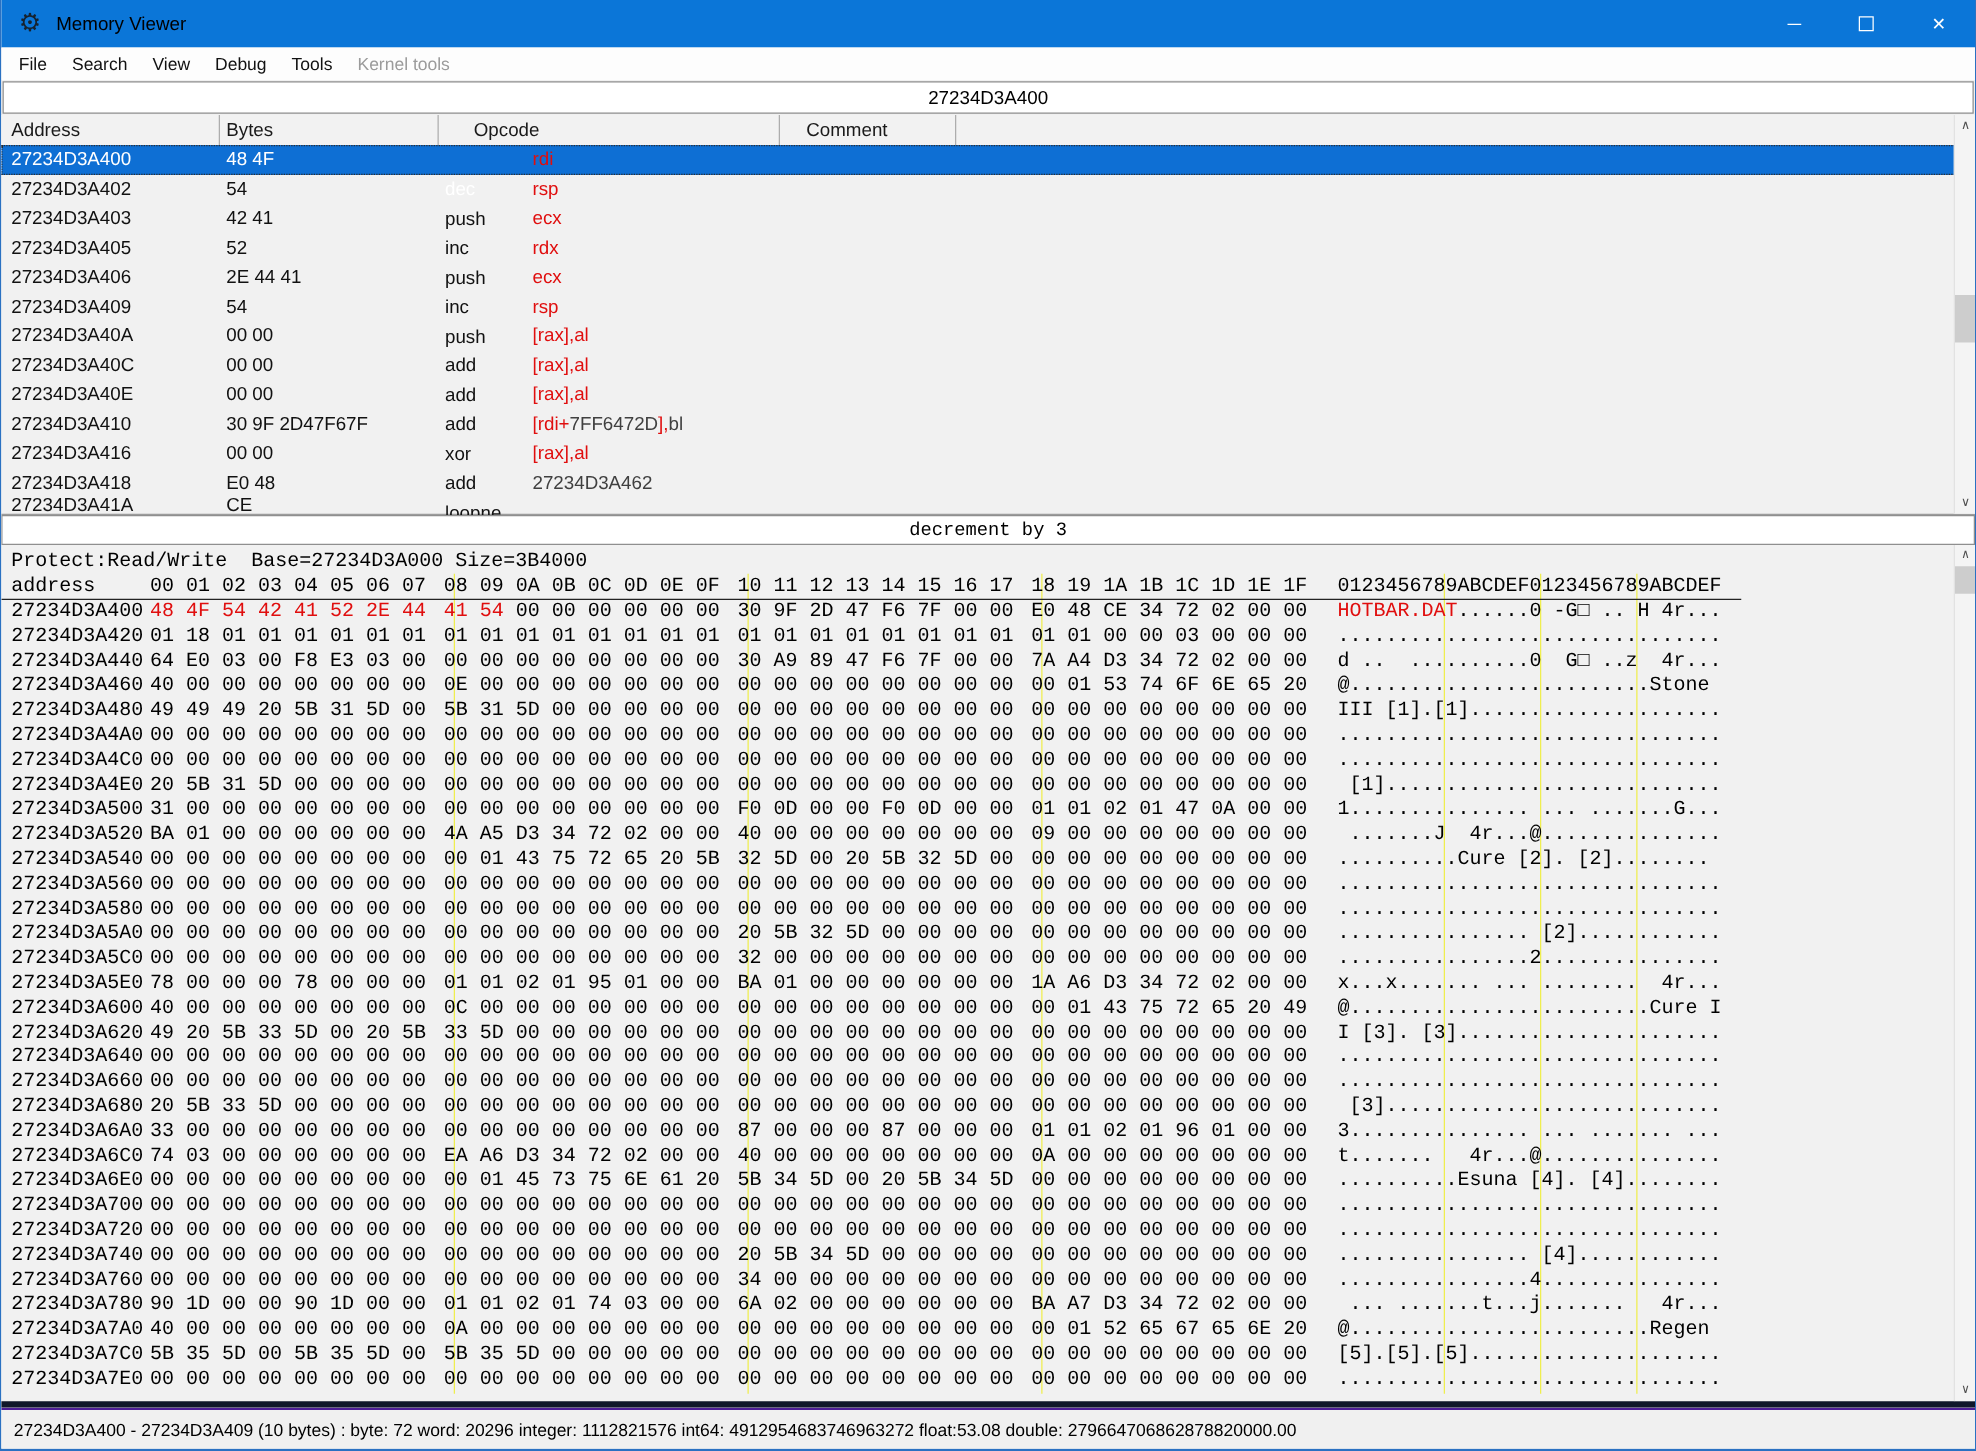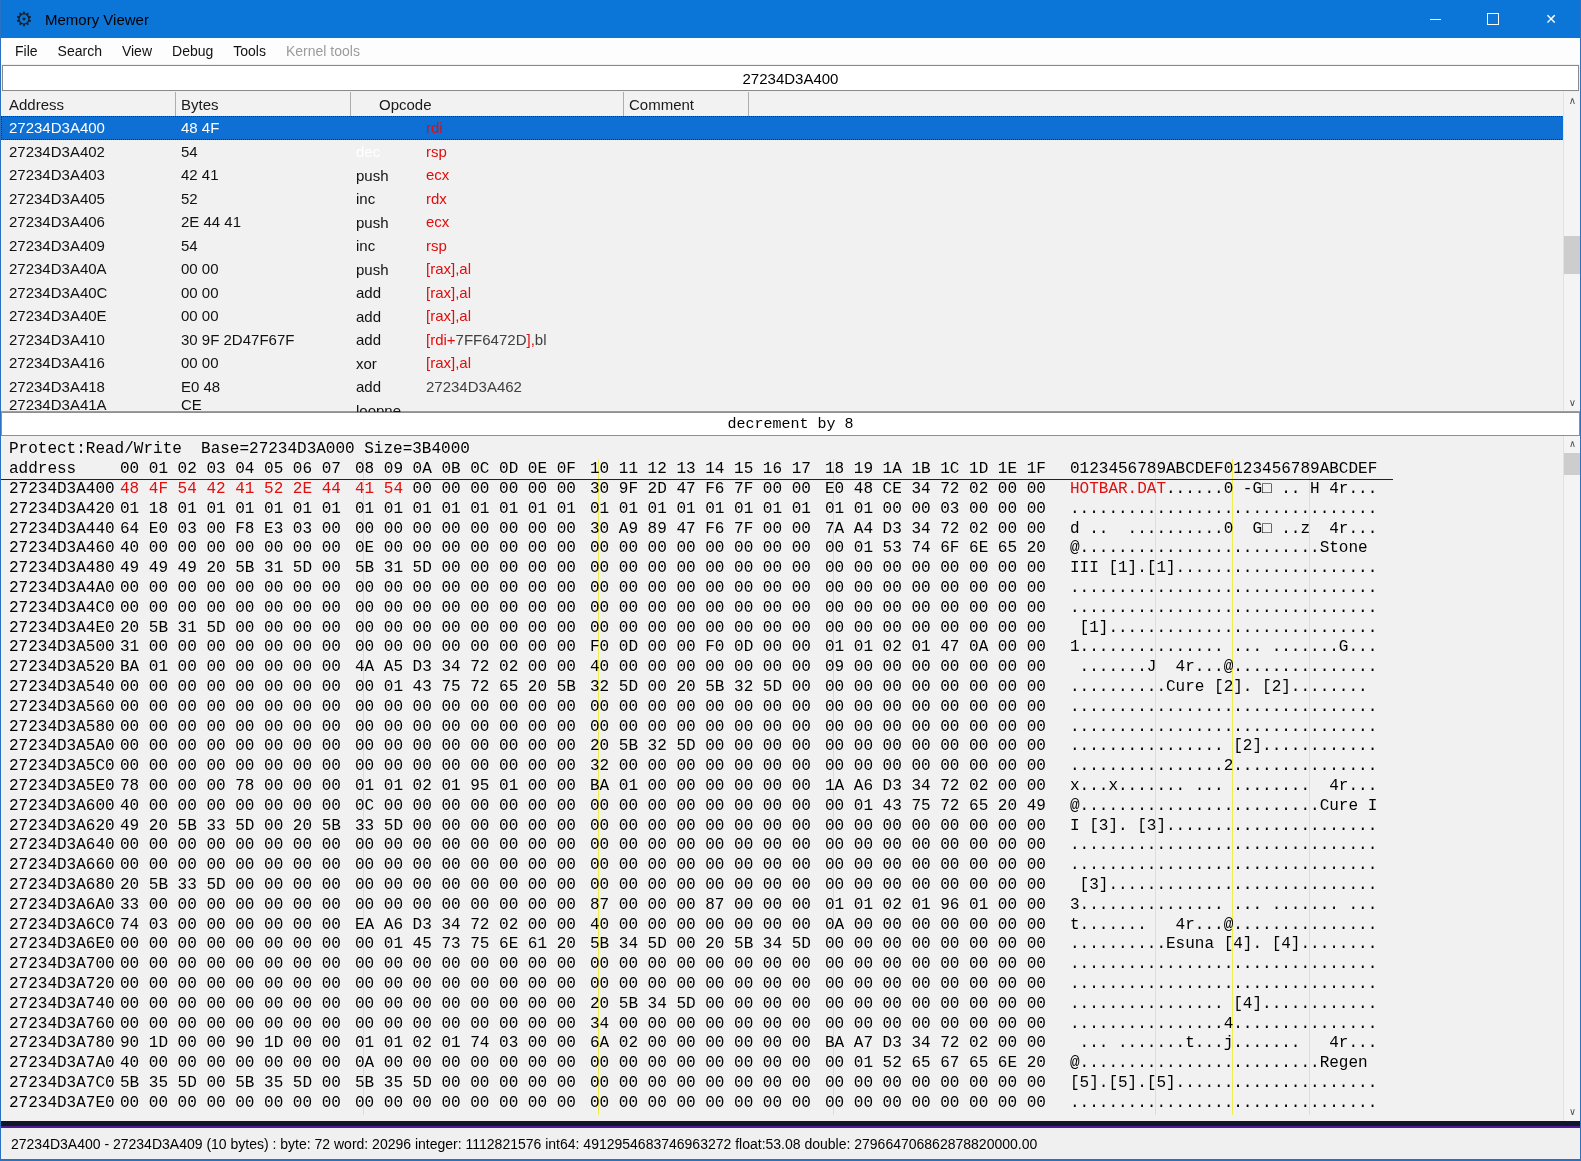--- a/index.html
+++ b/index.html
@@ -27,21 +27,21 @@
   .addrbar-wrap{height:28px;padding:1px 1px;background:#f0f0f0;flex:0 0 auto;box-sizing:border-box;}
   .addrbar{height:26px;background:#ffffff;border:1px solid #8a8a8a;box-sizing:border-box;
     display:flex;align-items:center;justify-content:center;font-size:15px;color:#000;}
   
   .dasm-panel{position:relative;height:320px;flex:0 0 auto;background:#f1f1f1;border-bottom:1px solid #9c9c9c;box-sizing:border-box;}
   .dasm-header{height:24px;background:#f2f2f2;display:flex;font-size:15px;color:#1a1a1a;align-items:center;box-sizing:border-box;}
   .dh-cell{height:24px;display:flex;align-items:center;border-right:1px solid #adadad;box-sizing:border-box;padding-left:5px;}
   .dh-addr{width:175px;padding-left:8px;}
   .dh-bytes{width:175px;}
   .dh-op{width:250px;margin-left:23px;}
-  .dh-comment{width:125px;}
+  .dh-comment{width:125px;margin-left:16px;}
   .dasm-rows{height:296px;overflow:hidden;position:relative;}
   .dasm-row{height:23.5px;display:flex;align-items:center;font-size:15px;color:#111;padding-left:8px;box-sizing:border-box;}
   .dasm-row .c-addr{width:172px;flex:0 0 auto;}
   .dasm-row .c-bytes{width:175px;flex:0 0 auto;}
   .dasm-row .c-op{width:70px;flex:0 0 auto;font-weight:normal;margin-top:48px;}
   .dasm-row .c-operand{flex:1;}
   .dasm-row.selected{background:#0e6fd4;color:#ffffff;outline:1px dotted #2d2d2d;outline-offset:-1px;}
   .dasm-row.selected .c-op{color:#ffffff;}
   .dasm-row.clipped{height:13px;overflow:hidden;}
   .seg-red{color:#e00e0e;}
@@ -193,21 +193,21 @@
         </div>
       </div>
     <div class="vscroll">
       <div class="sb-arrow sb-up">∧</div>
       <div class="sb-thumb" style="top:144px;height:38px;"></div>
       <div class="sb-arrow sb-down">∨</div>
     </div>
   </div>
 
   <div class="splitter">
-    <span>decrement by 8</span>
+    <span>decrement by 3</span>
   </div>
 
   <div class="hex-panel">
     <div class="vline" style="left:362px;"></div>
     <div class="vline" style="left:597px;"></div>
     <div class="vline" style="left:832px;"></div>
     <div class="vline" style="left:1154px;"></div>
     <div class="vline" style="left:1231px;"></div>
     <div class="vline" style="left:1308px;"></div>
     <div class="hex-content">

